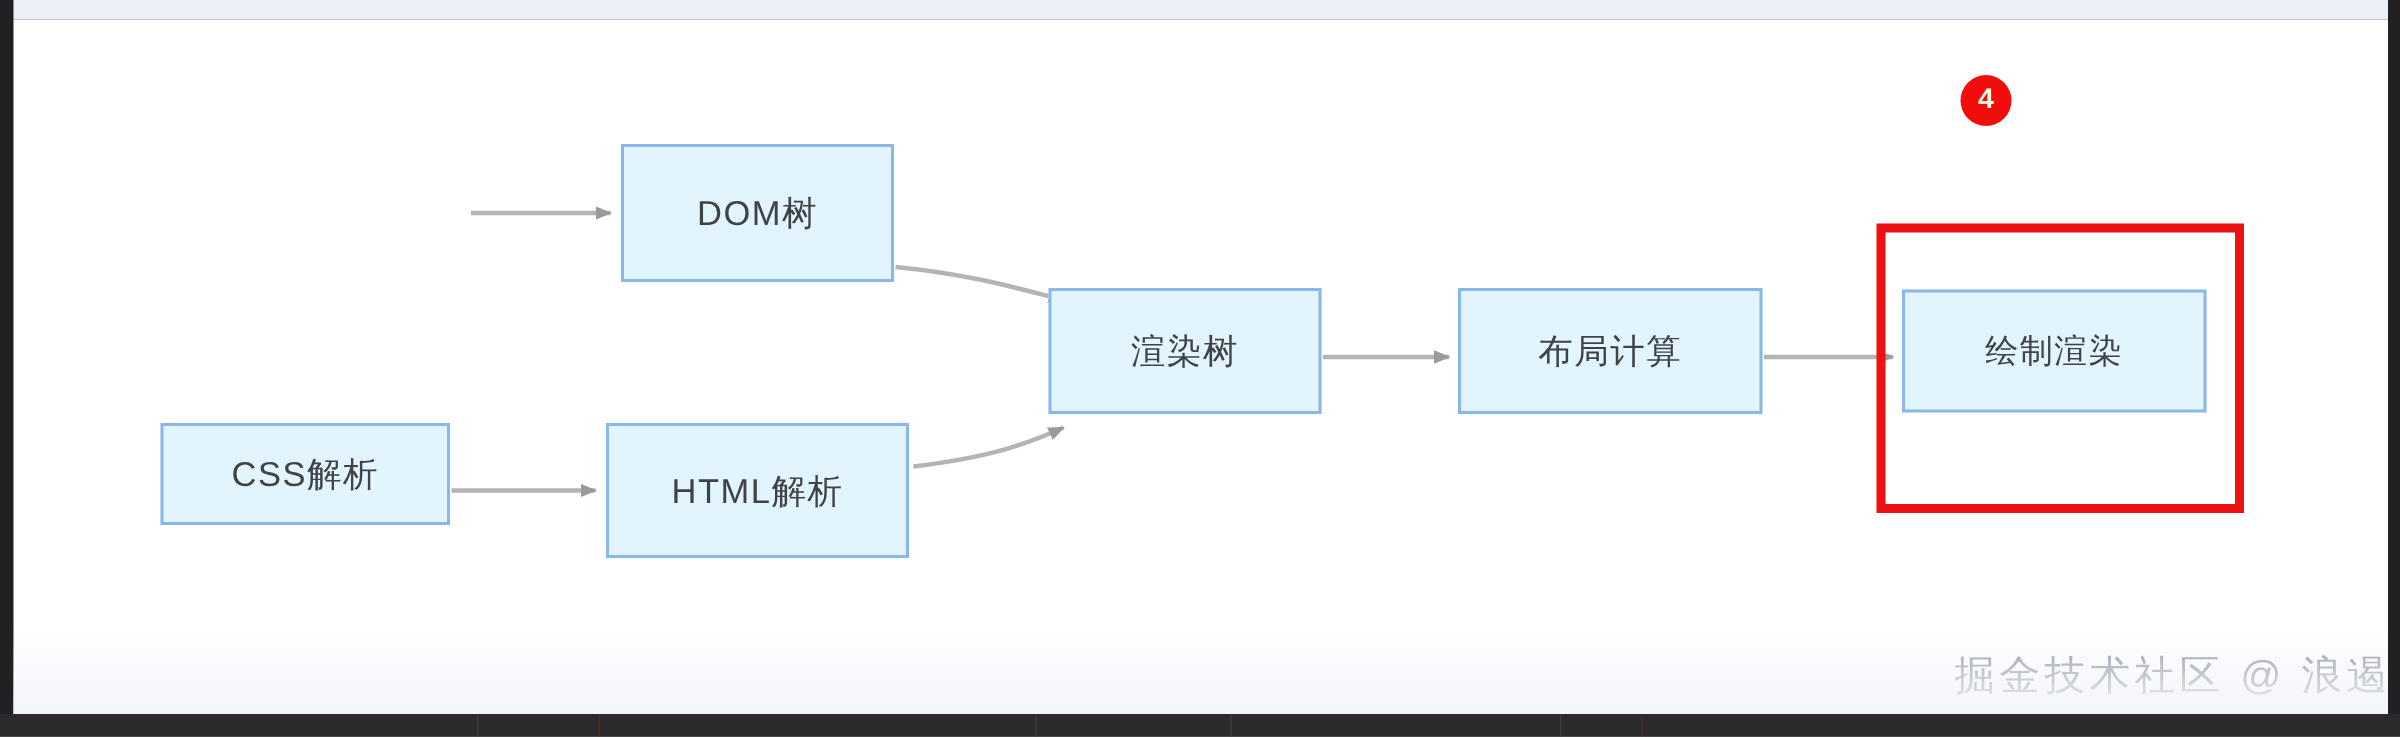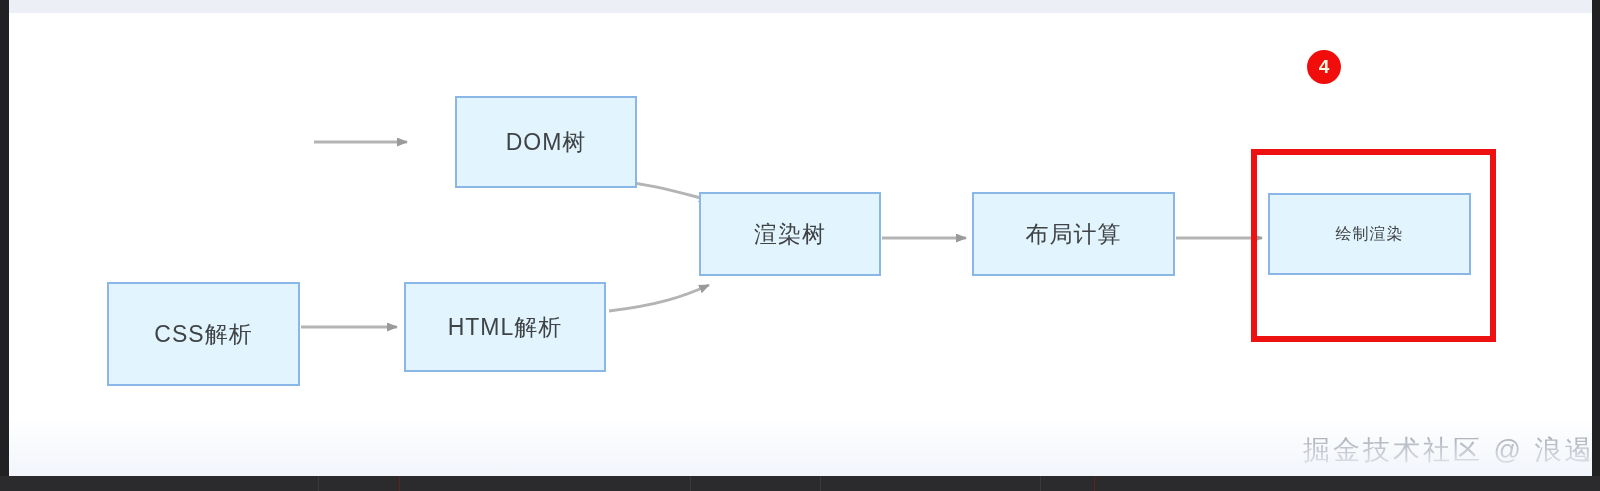--- a/index.html
+++ b/index.html
@@ -74,21 +74,21 @@
     border: 2px solid #8ab6e8;
     display: flex;
     align-items: center;
     justify-content: center;
     color: #3f4346;
     font-size: 23px;
     letter-spacing: 1px;
     white-space: nowrap;
     font-family: "Liberation Sans", "DejaVu Sans", sans-serif;
   }
-  .node.sm { font-size: 16px; }
+  .node.sm { font-size: 22px; }
 
   
   .wires {
     position: absolute;
     left: 0; top: 0;
     width: 1583px; height: 463px;
     pointer-events: none;
   }
 
   
@@ -151,25 +151,25 @@
       <path d="M588,165 C640,170 672,180 700,187" fill="none" stroke="#b4b4b4" stroke-width="3" marker-end="url(#ah)"></path>
 
       <path d="M600,298 C650,292 676,283 700,272" fill="none" stroke="#b4b4b4" stroke-width="3" marker-end="url(#ah)"></path>
 
       <line x1="873" y1="225" x2="957" y2="225" stroke="#b4b4b4" stroke-width="3" marker-end="url(#ah)"></line>
 
       <line x1="1167" y1="225" x2="1253" y2="225" stroke="#b4b4b4" stroke-width="3" marker-end="url(#ah)"></line>
     </svg>
 
 
-    <div class="node" style="left:405px; top:83px;  width:182px; height:92px;margin-left:41px;">
+    <div class="node" style="left:405px; top:83px;  width:182px; height:92px;">
       <span>DOM树</span>
     </div>
 
-    <div class="node" style="left:98px;  top:269px; width:193px; height:104px;">
+    <div class="node" style="left:98px;  top:269px; width:193px; height:68px;">
       <span>CSS解析</span>
     </div>
 
     <div class="node" style="left:395px; top:269px; width:202px; height:90px;">
       <span>HTML解析</span>
     </div>
 
     <div class="node" style="left:690px; top:179px; width:182px; height:84px;align-items:center;">
       <span>渲染树</span>
     </div>

